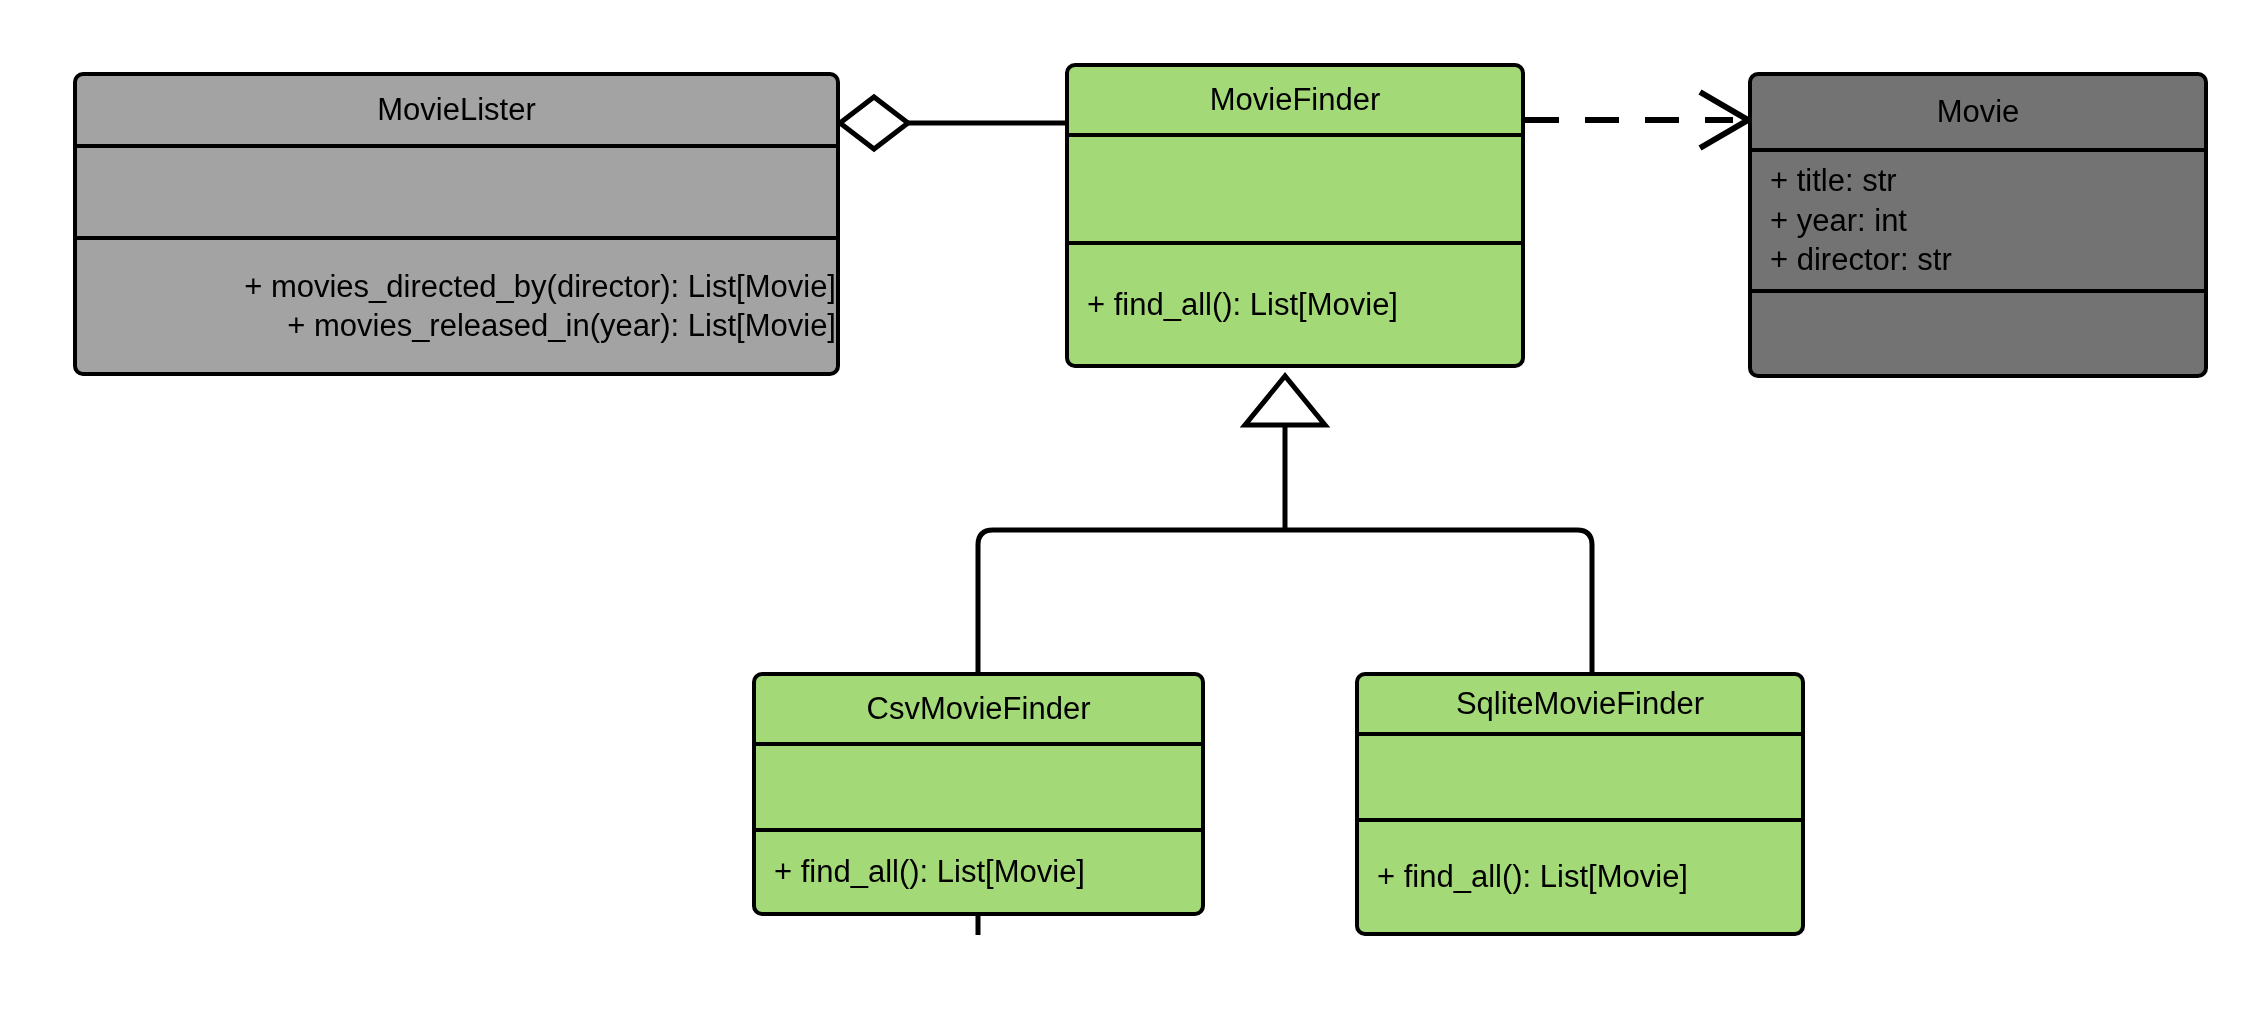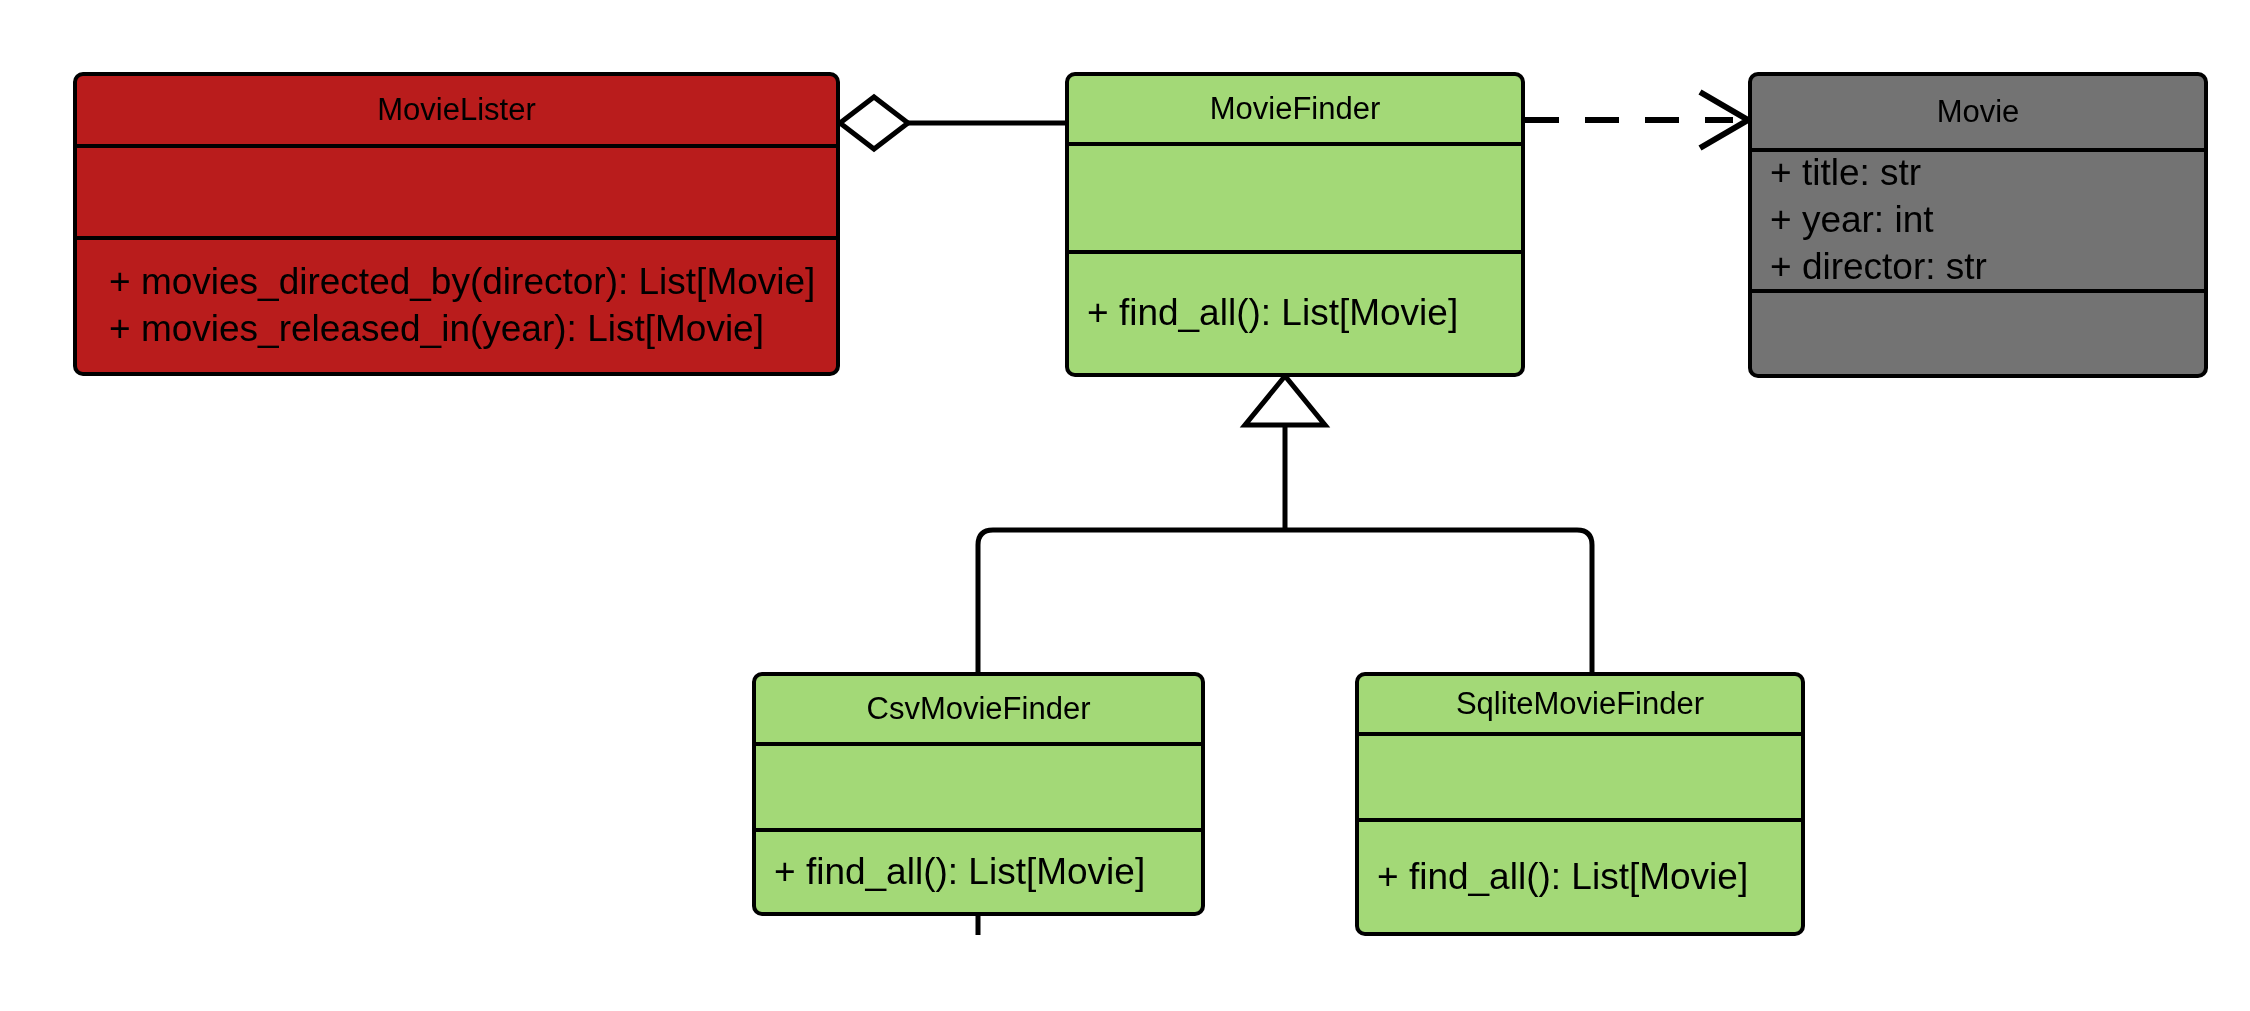--- a/index.html
+++ b/index.html
@@ -54,39 +54,39 @@
     justify-content: center;
     padding-left: 18px;
   }
   .class-title {
     font-size: 31px;
     color: #000000;
     line-height: 1.1;
     white-space: nowrap;
   }
   .member-line {
-    font-size: 37px;
+    font-size: 31px;
     color: #000000;
     line-height: 1.27;
     white-space: nowrap;
   }
   .fill-yellow { background: #FFD966; }
   .fill-green  { background: #A3D977; }
   .fill-blue   { background: #9CD2F0; }
 
   
   #node-movielister {
     left: 73px; top: 72px; width: 767px; height: 304px;
   }
   #node-movielister .c0 { height: 68px; }
   #node-movielister .c1 { height: 92px; }
   #node-movielister .c2 { flex: 1 1 auto; padding-left: 32px; }
 
   #node-moviefinder {
-    left: 1065px; top: 72px; width: 460px; height: 305px;
+    left: 1065px; top: 63px; width: 460px; height: 305px;
   }
   #node-moviefinder .c0 { height: 66px; }
   #node-moviefinder .c1 { height: 108px; }
   #node-moviefinder .c2 { flex: 1 1 auto; }
 
   #node-movie {
     left: 1748px; top: 72px; width: 460px; height: 306px;
   }
   #node-movie .c0 { height: 72px; }
   #node-movie .c1 { height: 141px; }
@@ -129,21 +129,21 @@
     <g>
 
       <line x1="1285" y1="425" x2="1285" y2="530" stroke="#000000" stroke-width="5"></line>
 
       <path d="M 978 935 L 978 545 Q 978 530 993 530 L 1577 530 Q 1592 530 1592 545 L 1592 935" fill="none" stroke="#000000" stroke-width="5" stroke-linecap="butt" stroke-linejoin="round"></path>
 
       <polygon points="1285,376 1245,425 1325,425" fill="#ffffff" stroke="#000000" stroke-width="5" stroke-linejoin="miter"></polygon>
     </g>
   </svg>
 
-  <div class="uml-class fill-yellow" id="node-movielister" style="background: #b91c1c;">
+  <div class="uml-class fill-yellow" id="node-movielister" style="background: #a3a3a3; text-align: right;">
     <div class="uml-compartment comp-name c0">
       <span class="class-title">MovieLister</span>
     </div>
     <div class="uml-compartment comp-list c1"></div>
     <div class="uml-compartment comp-list c2">
       <span class="member-line">+ movies_directed_by(director): List[Movie]</span>
       <span class="member-line">+ movies_released_in(year): List[Movie]</span>
     </div>
   </div>
 

